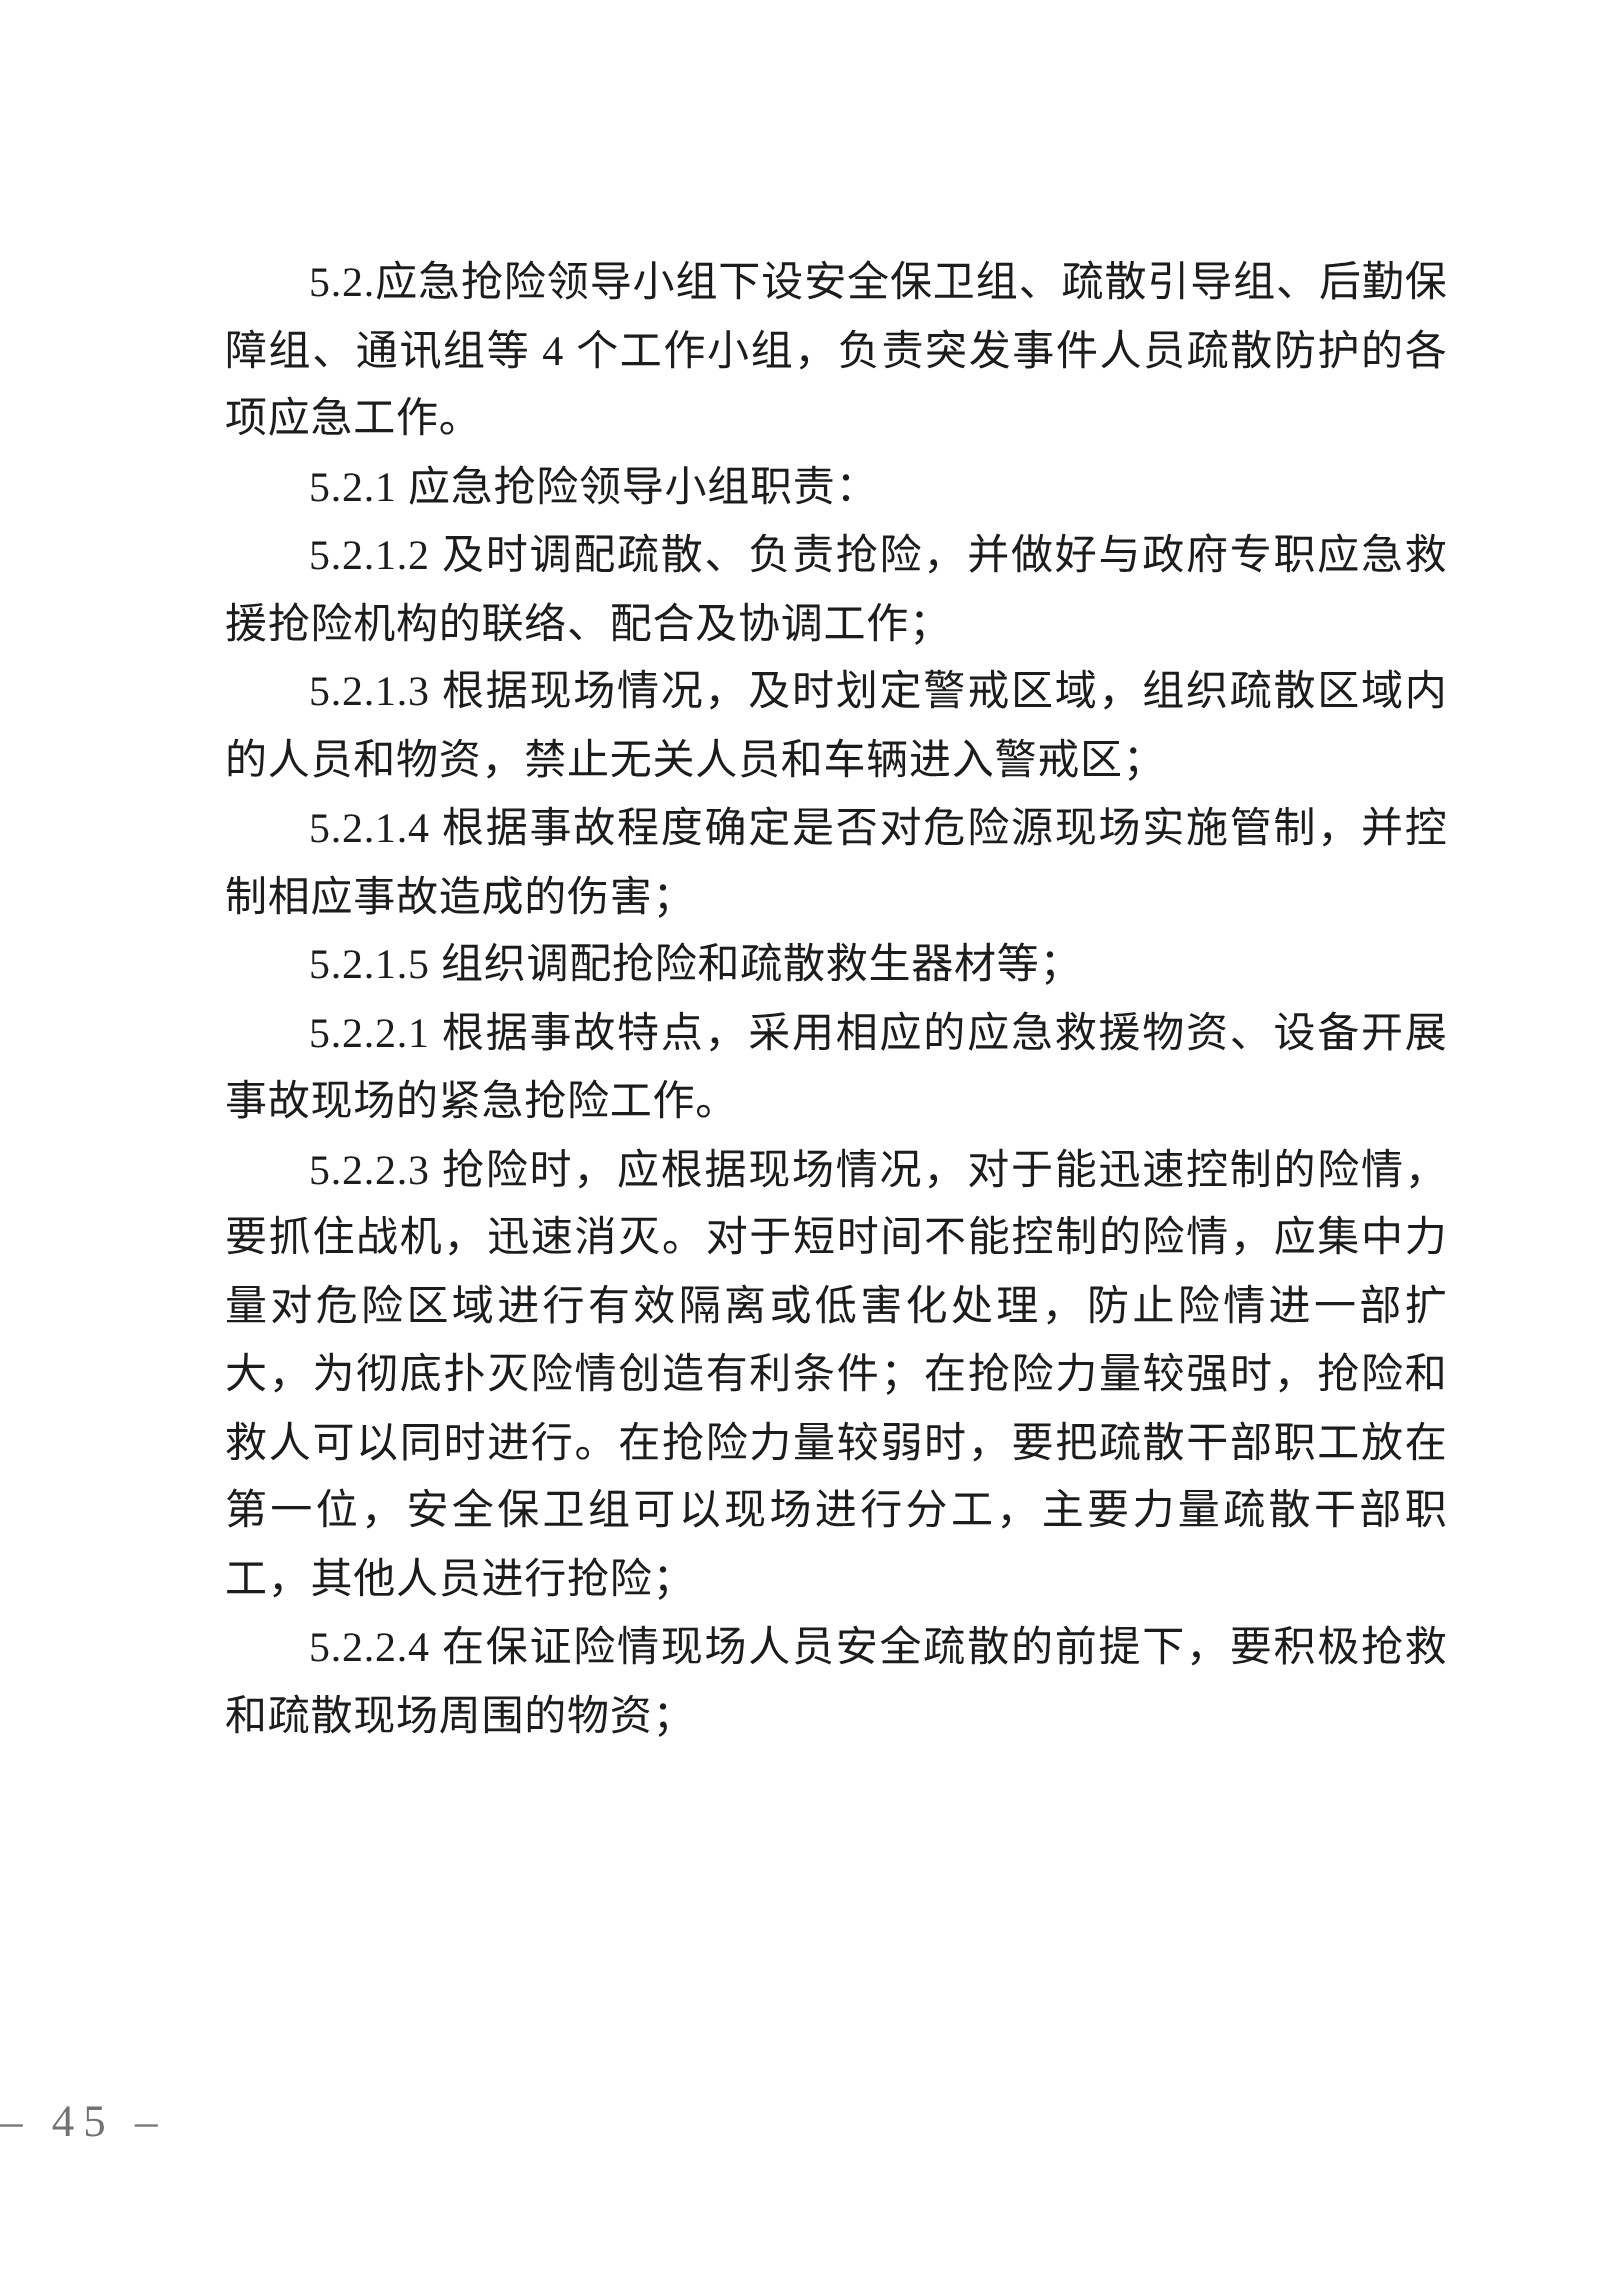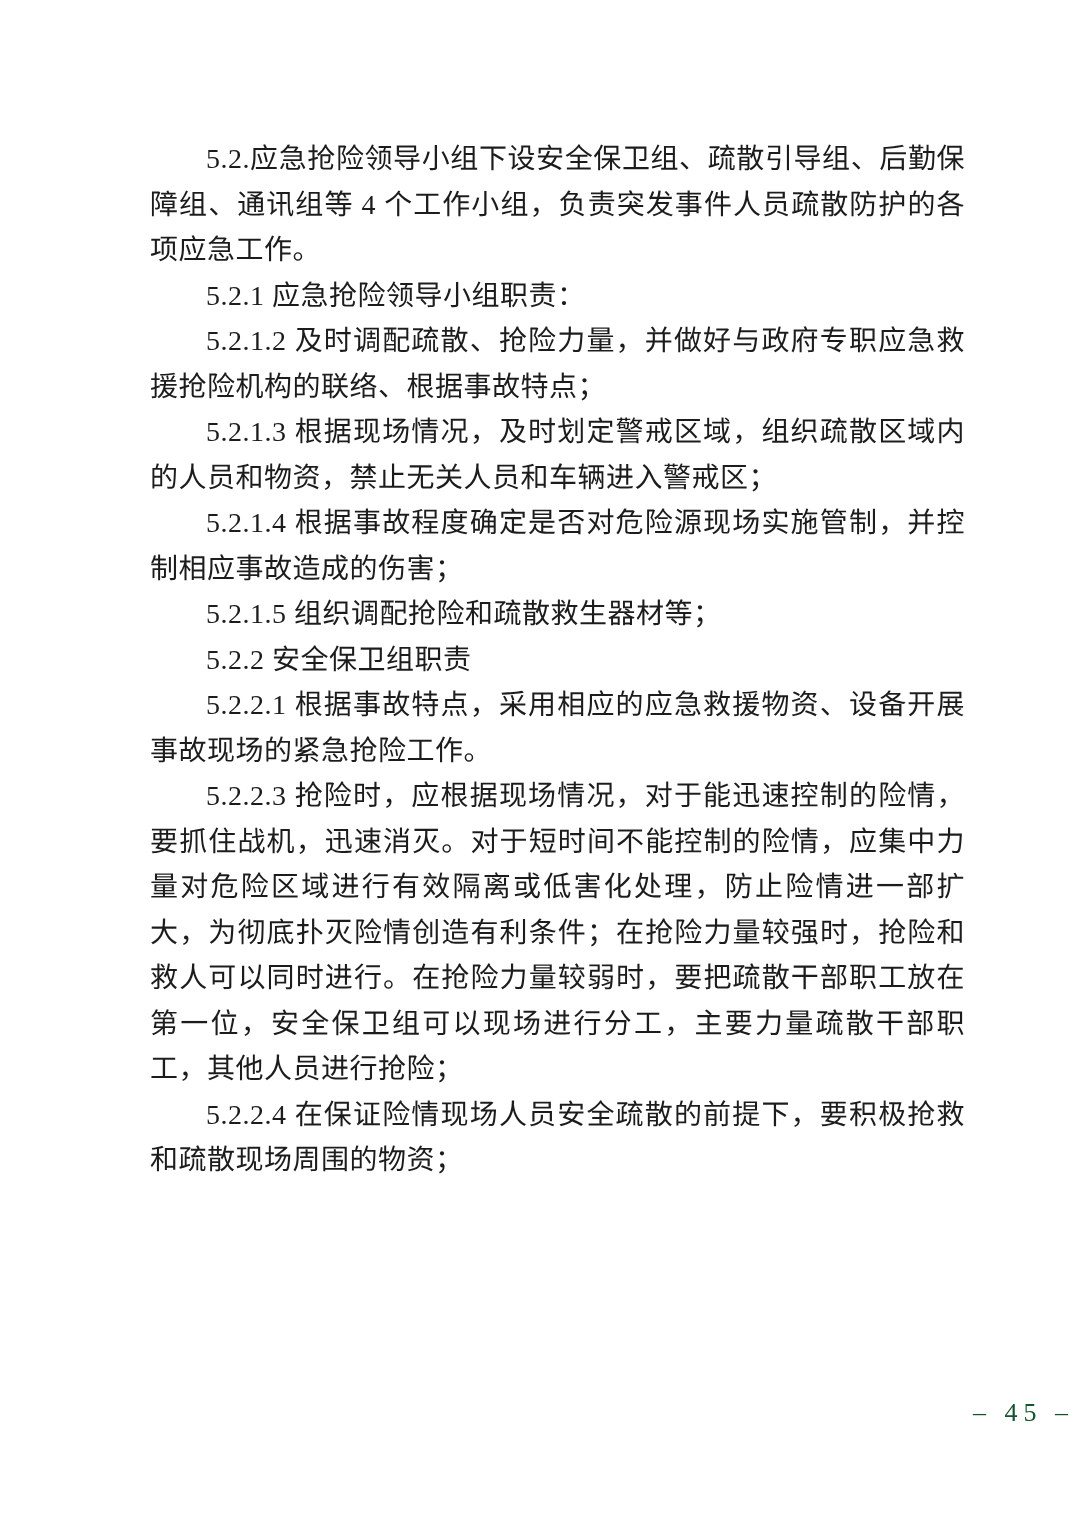--- a/index.html
+++ b/index.html
@@ -11,55 +11,54 @@
     position: relative;
     width: 1074px;
     height: 1520px;
     background: #ffffff;
     overflow: hidden;
     font-family: "Liberation Serif", "DejaVu Serif", serif;
     color: #1c1c1c;
   }
   .doc-body {
     position: absolute;
-    top: 136px;
+    top: 166px;
     left: 150px;
     width: 815px;
   }
   .doc-body p {
     margin: 0;
     font-size: 28px;
     line-height: 45.5px;
     text-align: justify;
     text-justify: inter-character;
     text-indent: 2em;
     letter-spacing: 0.5px;
     word-break: break-all;
   }
   .page-footer {
     position: absolute;
     top: 1398px;
     left: 0;
     width: 100%;
-    text-align: right;
-    font-size: 26px;
-    color: #14532d;
+    text-align: left;
+    font-size: 30px;
+    color: #737373;
     letter-spacing: 6px;
   }
 </style>
 </head>
 <body>
 
 <div class="page">
   <div class="doc-body">
     <p>5.2.应急抢险领导小组下设安全保卫组、疏散引导组、后勤保障组、通讯组等 4 个工作小组，负责突发事件人员疏散防护的各项应急工作。</p>
     <p>5.2.1 应急抢险领导小组职责：</p>
-    <p>5.2.1.2 及时调配疏散、抢险力量，并做好与政府专职应急救援抢险机构的联络、根据事故特点；</p>
+    <p>5.2.1.2 及时调配疏散、负责抢险，并做好与政府专职应急救援抢险机构的联络、配合及协调工作；</p>
     <p>5.2.1.3 根据现场情况，及时划定警戒区域，组织疏散区域内的人员和物资，禁止无关人员和车辆进入警戒区；</p>
     <p>5.2.1.4 根据事故程度确定是否对危险源现场实施管制，并控制相应事故造成的伤害；</p>
     <p>5.2.1.5 组织调配抢险和疏散救生器材等；</p>
-    <p>5.2.2 安全保卫组职责</p>
     <p>5.2.2.1 根据事故特点，采用相应的应急救援物资、设备开展事故现场的紧急抢险工作。</p>
     <p>5.2.2.3 抢险时，应根据现场情况，对于能迅速控制的险情，要抓住战机，迅速消灭。对于短时间不能控制的险情，应集中力量对危险区域进行有效隔离或低害化处理，防止险情进一部扩大，为彻底扑灭险情创造有利条件；在抢险力量较强时，抢险和救人可以同时进行。在抢险力量较弱时，要把疏散干部职工放在第一位，安全保卫组可以现场进行分工，主要力量疏散干部职工，其他人员进行抢险；</p>
     <p>5.2.2.4 在保证险情现场人员安全疏散的前提下，要积极抢救和疏散现场周围的物资；</p>
   </div>
   <div class="page-footer">– 45 –</div>
 </div>
 
 </body></html>

